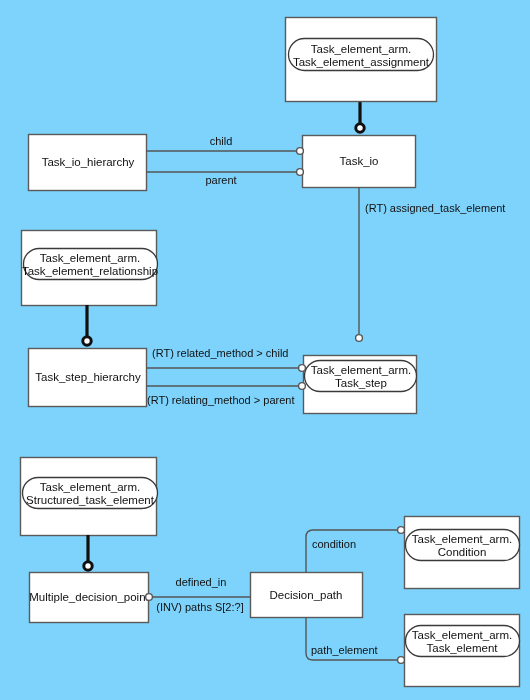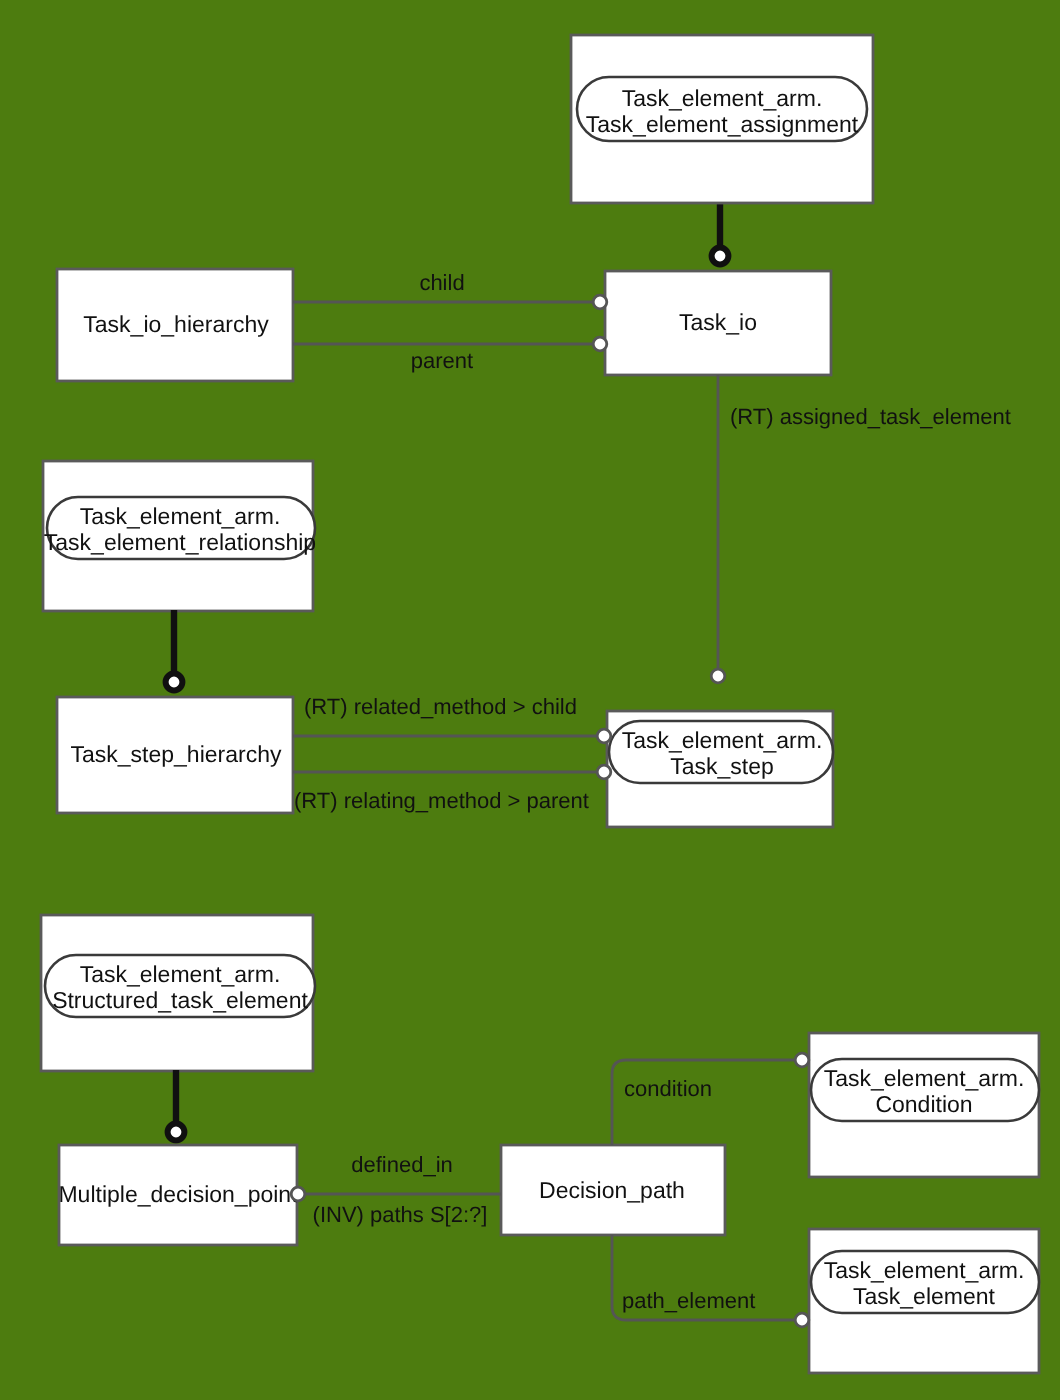--- a/index.html
+++ b/index.html
@@ -8,21 +8,21 @@
     padding: 0;
     background: #ffffff;
   }
   body {
     font-family: "Liberation Sans", sans-serif;
   }
   #canvas {
     position: relative;
     width: 530px;
     height: 700px;
-    background: #4d7c0f;
+    background: #7dd3fc;
     overflow: hidden;
   }
   #diagram-svg {
     position: absolute;
     left: 0;
     top: 0;
     width: 530px;
     height: 700px;
   }
   .ent-box {

